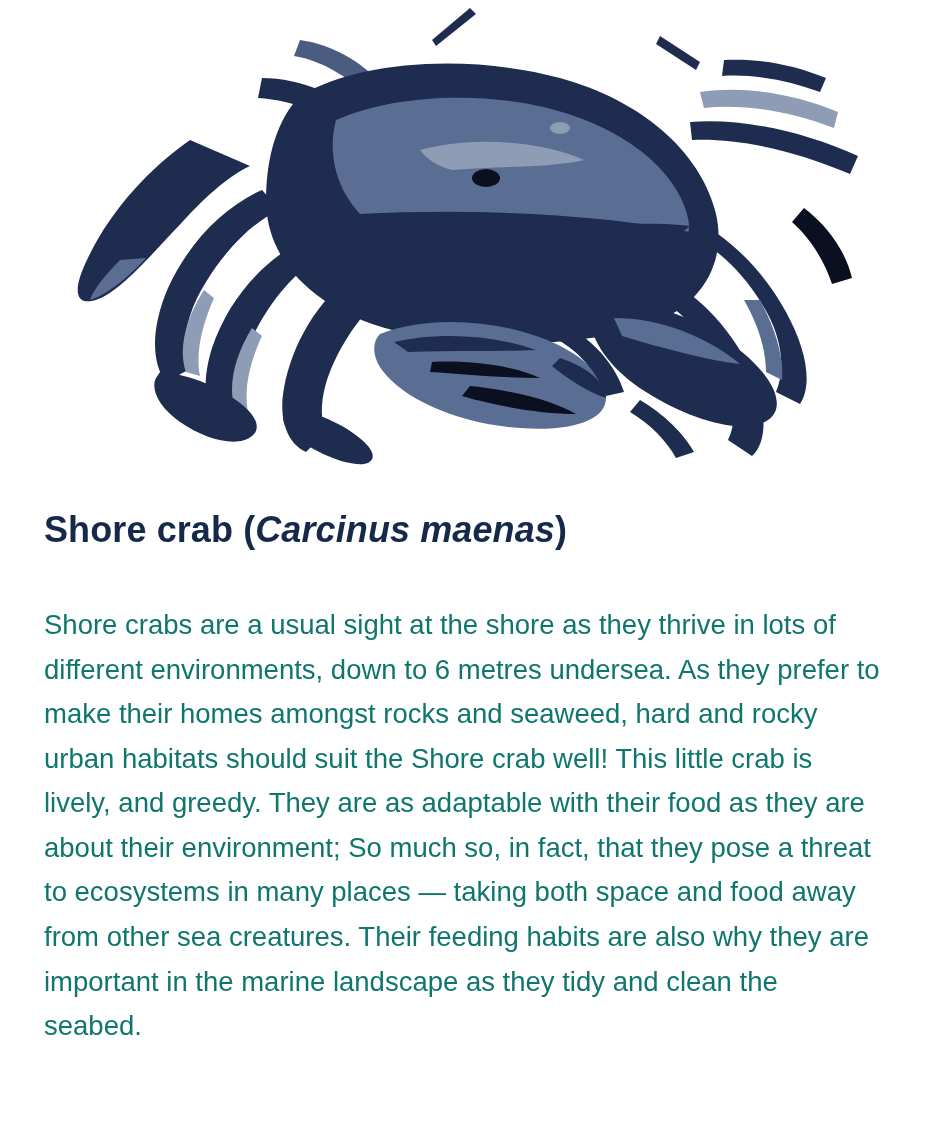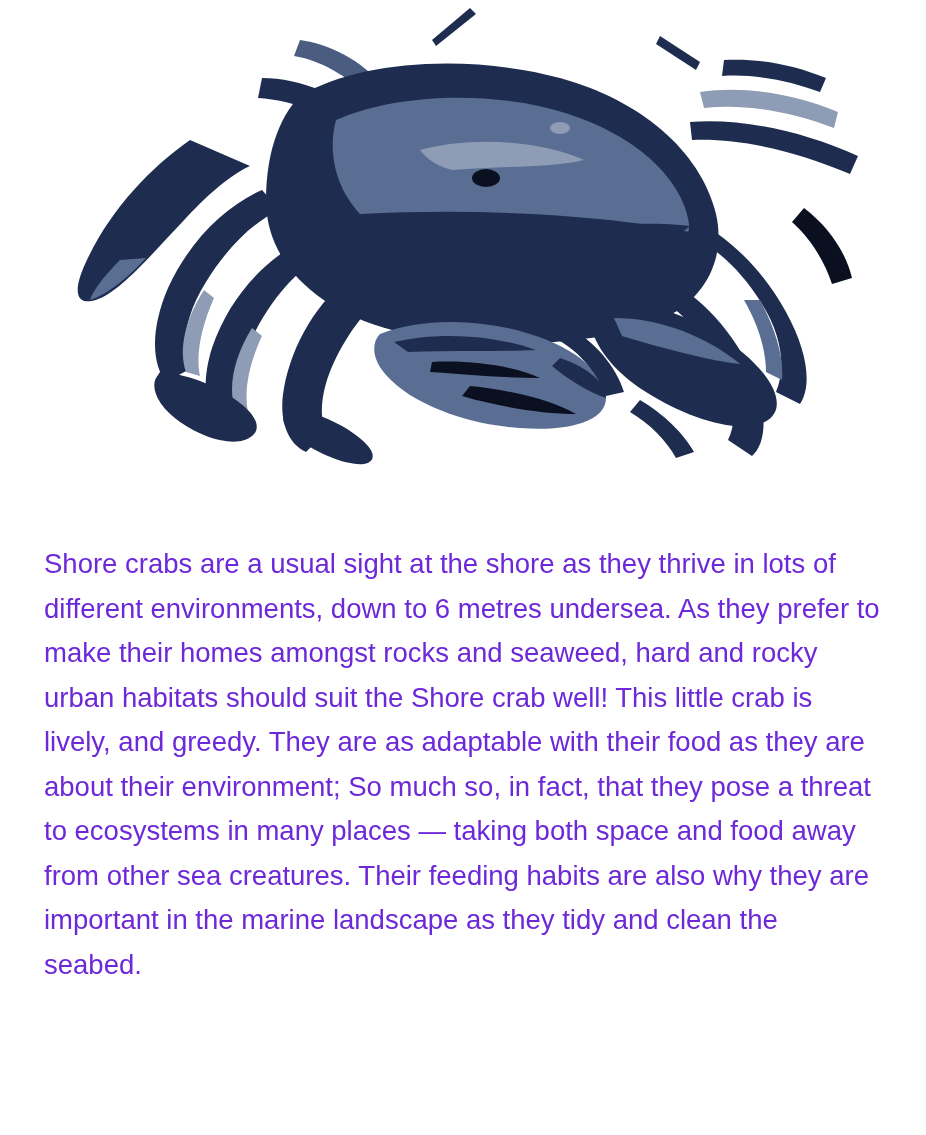--- a/index.html
+++ b/index.html
@@ -41,21 +41,21 @@
   }
   .species-title .sci {
     font-style: italic;
     font-weight: 700;
   }
   .body-copy {
     margin: 0;
     padding: 52px 44px 0 44px;
     font-size: 27.5px;
     line-height: 1.62;
-    color: #6d28d9;
+    color: #0f766e;
     max-width: 860px;
   }
 </style>
 </head>
 <body>
 
 <div class="page">
 
   <div class="illustration">
     <svg viewBox="0 0 926 490" xmlns="http://www.w3.org/2000/svg">
@@ -102,16 +102,19 @@
       <path d="M470 386 C 510 390, 552 400, 576 414 C 540 414, 496 406, 462 396 Z" fill="#0b1020"></path>
 
       <path d="M566 326 C 594 340, 616 366, 624 392 L 606 396 C 598 374, 580 352, 558 340 Z" fill="#1e2d4f"></path>
       <path d="M640 400 C 664 414, 684 434, 694 452 L 676 458 C 666 440, 650 424, 630 412 Z" fill="#1e2d4f"></path>
 
       <path d="M160 372 C 186 374, 214 384, 236 400 C 256 414, 262 428, 252 436 C 238 448, 206 440, 180 422 C 160 408, 150 390, 156 378 Z" fill="#1e2d4f"></path>
       <path d="M290 408 C 316 412, 344 424, 362 440 C 376 452, 376 462, 364 464 C 346 466, 314 452, 294 436 C 282 426, 280 414, 288 410 Z" fill="#1e2d4f"></path>
     </svg>
   </div>
 
+  <h1 class="species-title">
+    <span>Shore crab (</span><span class="sci">Carcinus maenas</span><span>)</span>
+  </h1>
 
   <p class="body-copy">Shore crabs are a usual sight at the shore as they thrive in lots of different environments, down to 6 metres undersea. As they prefer to make their homes amongst rocks and seaweed, hard and rocky urban habitats should suit the Shore crab well! This little crab is lively, and greedy. They are as adaptable with their food as they are about their environment; So much so, in fact, that they pose a threat to ecosystems in many places — taking both space and food away from other sea creatures. Their feeding habits are also why they are important in the marine landscape as they tidy and clean the seabed.</p>
 
 </div>
 
 </body></html>

